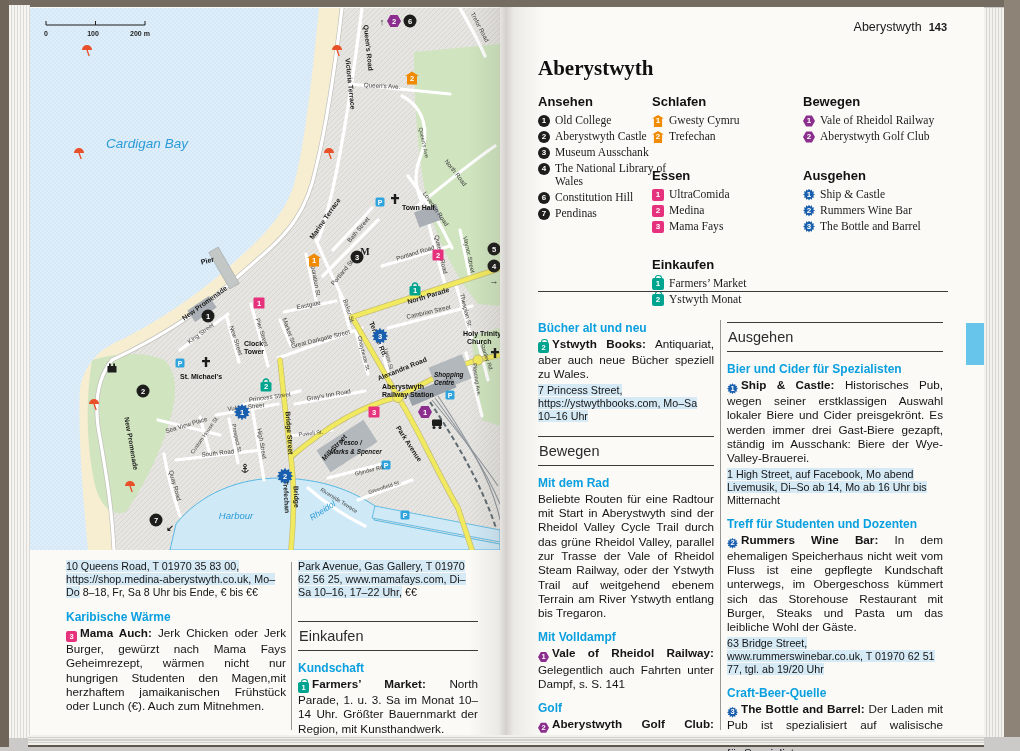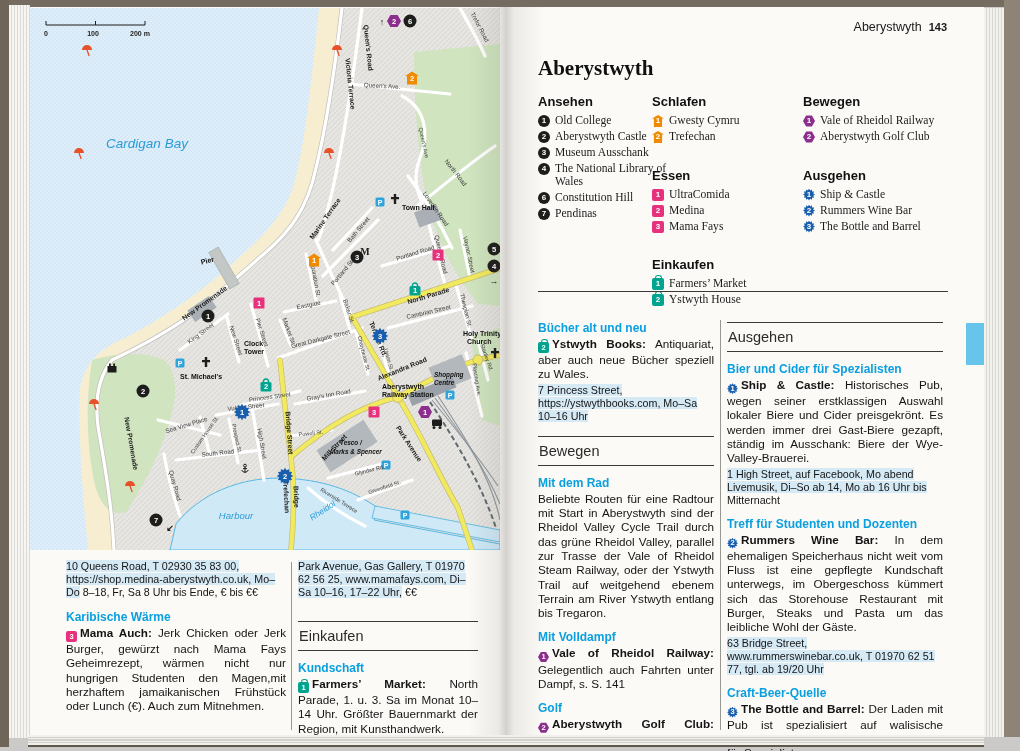--- a/index.html
+++ b/index.html
@@ -432,21 +432,21 @@
           <text class="mnum" y="2.7">2</text>
         </g>
       <g transform="translate(350,328)">
           <use href="#s-gear"></use>
           <text class="mnum" y="2.7">3</text>
         </g>
     </g>
   </svg>
 
   <div class="lcol1">
-    <p class="addr"><span class="hl">10 Queens Road, T 02930 35 83 00, https://shop.medina-aberystwyth.co.uk, Mo–Do</span> <span>8–18, Fr, Sa 8 Uhr bis Ende, € bis €€</span></p>
+    <p class="addr"><span class="hl">10 Queens Road, T 01970 35 83 00, https://shop.medina-aberystwyth.co.uk, Mo–Do</span> <span>8–18, Fr, Sa 8 Uhr bis Ende, € bis €€</span></p>
     <p class="bluehead" style="margin-top:12px">Karibische Wärme</p>
     <p class="body"><span class="mki mk-eat">3</span><b>Mama Auch:</b> <span>Jerk Chicken oder Jerk Burger, gewürzt nach Mama Fays Geheimrezept, wärmen nicht nur hungrigen Studenten den Magen,mit herzhaftem jamaikanischen Frühstück oder Lunch (€). Auch zum Mitnehmen.</span></p>
   </div>
   <div class="vdiv" style="left:291px;top:562px;height:168px"></div>
   <div class="lcol2">
     <p class="addr"><span class="hl">Park Avenue, Gas Gallery, T 01970 62 56 25, www.mamafays.com, Di–Sa 10–16, 17–22 Uhr,</span> <span>€€</span></p>
     <div class="section" style="margin-top:22px">Einkaufen</div>
     <p class="bluehead">Kundschaft</p>
     <p class="body"><span class="mki mk-shop">1</span><b>Farmers’ Market:</b> <span>North Parade, 1. u. 3. Sa im Monat 10–14 Uhr. Größter Bauernmarkt der Region, mit Kunsthandwerk.</span></p>
   </div>
@@ -521,21 +521,21 @@
     </div>
     <div class="leg">
       <h3>Einkaufen</h3>
       <ul>
         <li>
             <span class="mk mk-shop">1</span>
             <span>Farmers’ Market</span>
           </li>
         <li>
             <span class="mk mk-shop">2</span>
-            <span>Ystwyth House</span>
+            <span>Ystwyth Monat</span>
           </li>
       </ul>
     </div>
   </div>
 
   <div class="legcol legC">
     <div class="leg">
       <h3>Bewegen</h3>
       <ul>
         <li>

